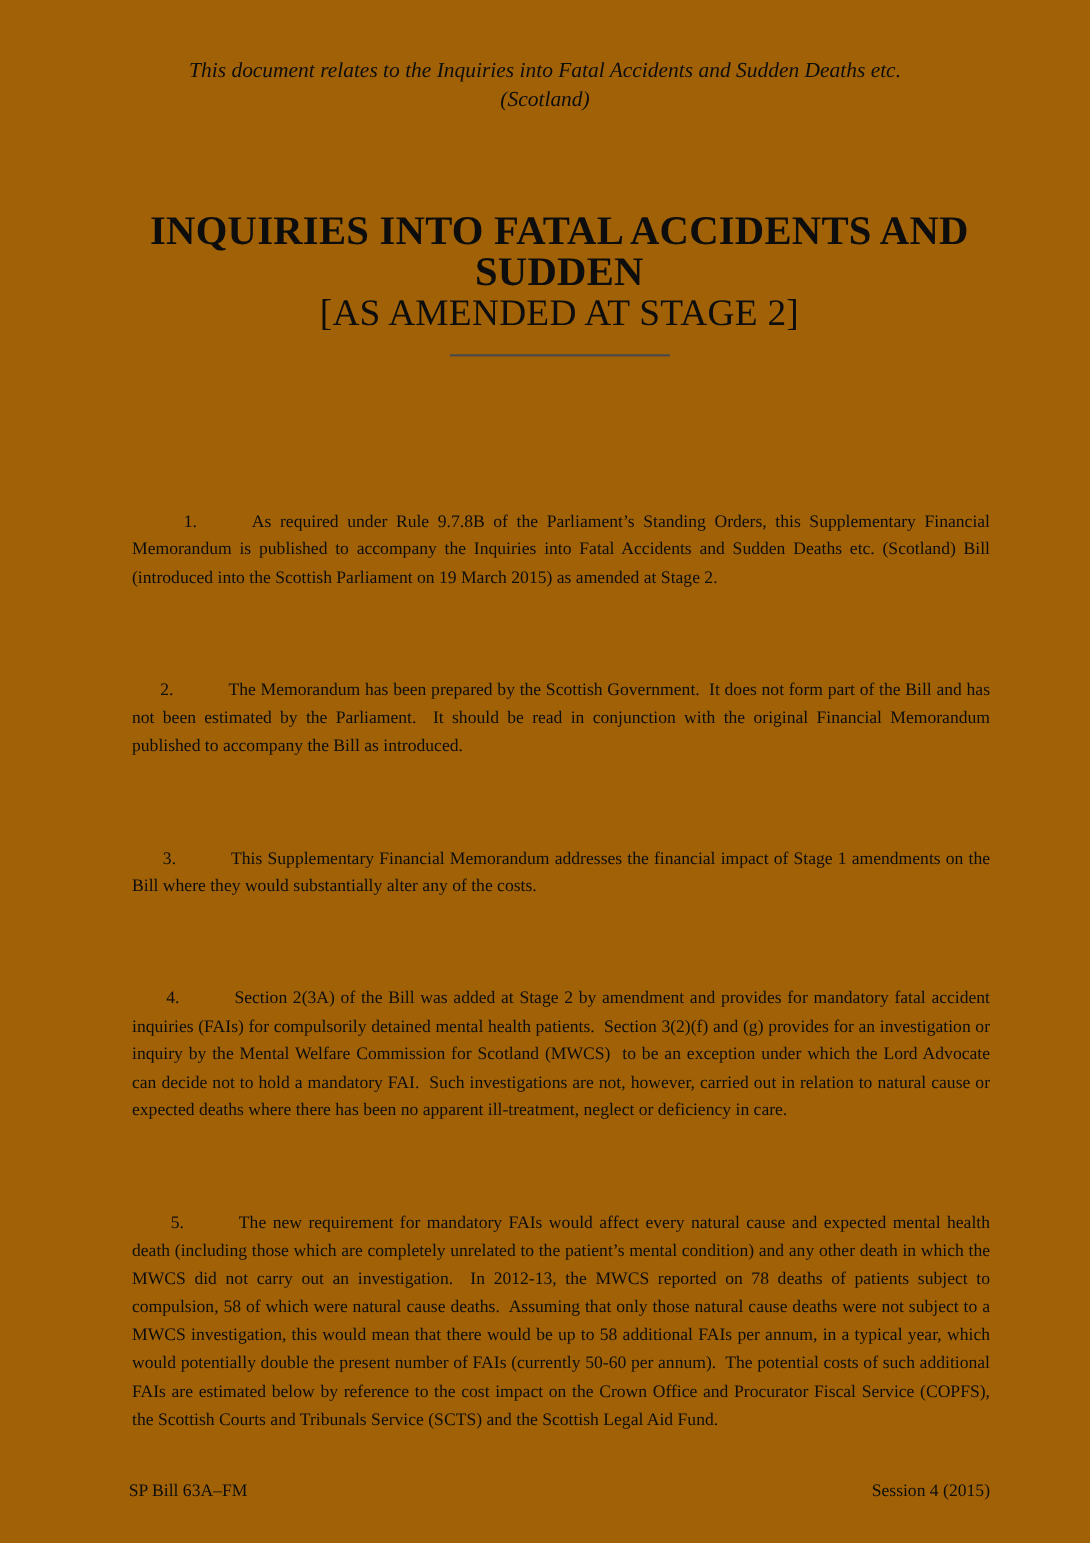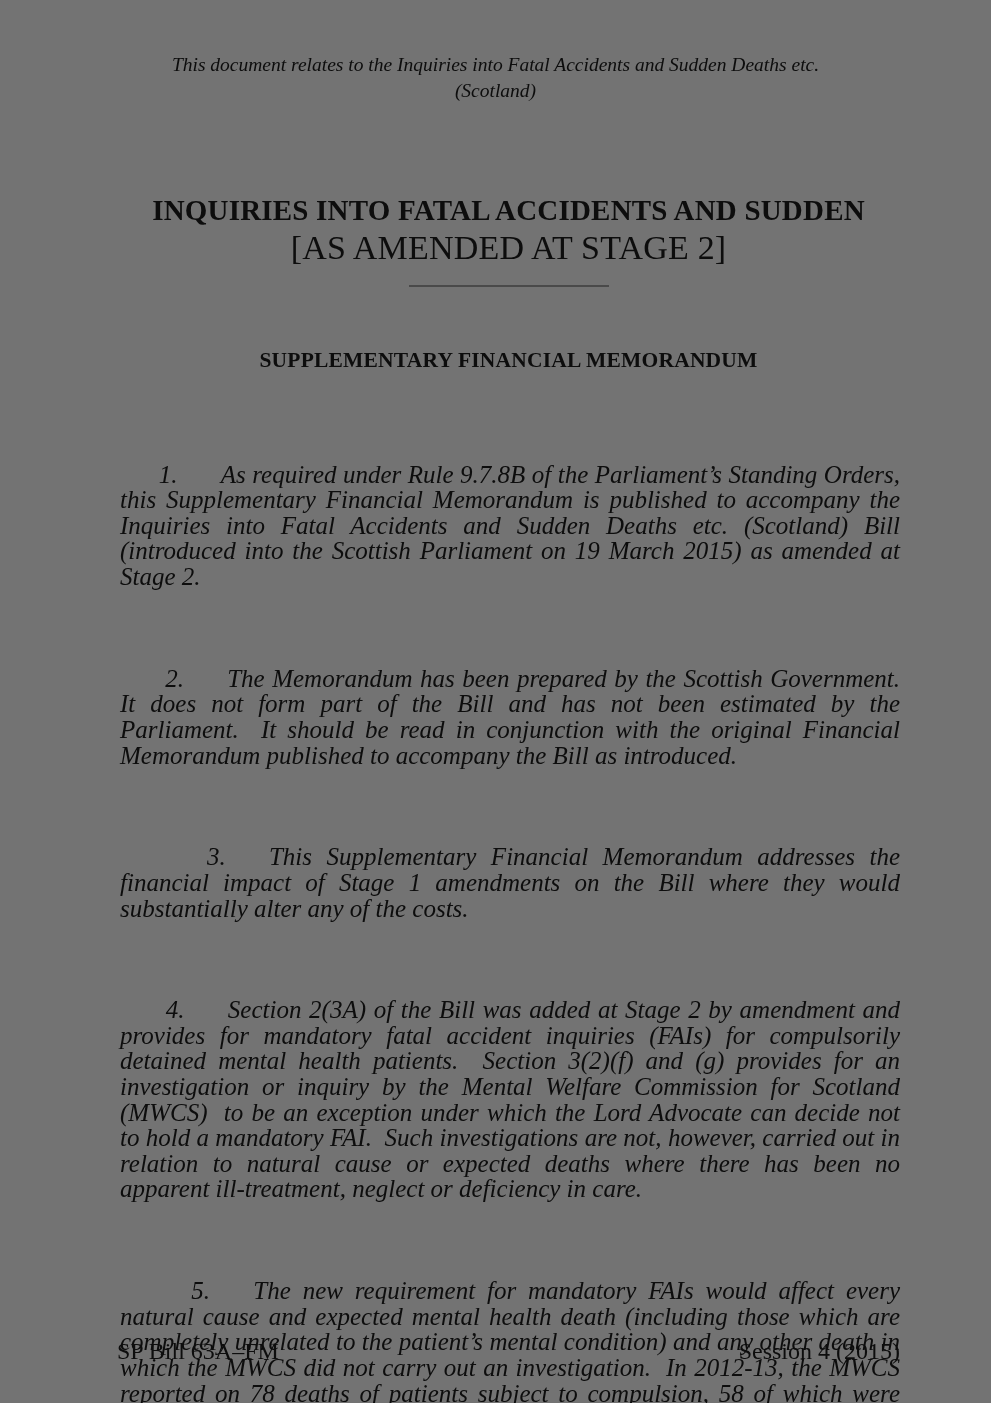--- a/index.html
+++ b/index.html
@@ -11,21 +11,21 @@
   body {
     font-family: "Liberation Serif", "DejaVu Serif", serif;
     color: #0d0d0d;
     -webkit-font-smoothing: antialiased;
   }
   .page {
     position: relative;
     width: 991px;
     height: 1403px;
     margin: 0 auto;
-    background: #737373;
+    background: #a16207;
     overflow: hidden;
     box-sizing: border-box;
   }
 
   
   .doc-header {
     position: absolute;
     top: 52px;
     left: 133px;
     width: 725px;
@@ -41,21 +41,21 @@
 
   
   .title-block {
     position: absolute;
     top: 192px;
     left: 117px;
     width: 783px;
     text-align: center;
   }
   .bill-title {
-    font-size: 29px;
+    font-size: 37px;
     font-weight: bold;
     line-height: 37px;
     letter-spacing: 0.2px;
     margin: 0;
   }
   .bill-title .tline { display: block; }
   .stage-line {
     font-size: 34px;
     font-weight: normal;
     line-height: 38px;
@@ -93,64 +93,62 @@
     font-size: 19.5px;
     font-weight: bold;
     letter-spacing: 0.1px;
     margin: 0 0 24px 0;
     text-align: left;
   }
   .section-head.spaced-above {
     margin-top: 26px;
   }
   .para {
-    font-size: 25px;
+    font-size: 16px;
     line-height: 25.6px;
     text-align: justify;
     text-justify: inter-word;
     margin: 0 0 25px 3px;
     position: relative;
     white-space: pre-wrap;
-    font-style: italic;
   }
   .para .num {
     display: inline-block;
     width: 62px;
   }
 
   
   .doc-footer {
     position: absolute;
     bottom: 38px;
     left: 117px;
     width: 783px;
     display: flex;
     justify-content: space-between;
     align-items: center;
-    font-size: 24px;
+    font-size: 16px;
   }
 </style>
 </head>
 <body>
 
 <div class="page">
 
   <div class="doc-header">
     <span class="hline">This document relates to the Inquiries into Fatal Accidents and Sudden Deaths etc. (Scotland)</span>
   </div>
 
   <div class="title-block">
     <h1 class="bill-title">
       <span class="tline">INQUIRIES INTO FATAL ACCIDENTS AND SUDDEN</span>
     </h1>
     <div class="stage-line">[AS AMENDED AT STAGE 2]</div>
     <hr class="title-rule">
   </div>
 
-  <div class="memo-subtitle">SUPPLEMENTARY FINANCIAL MEMORANDUM</div>
 
   <div class="body-col">
 
 
     <p class="para">
       <span class="num">1.</span><span>As required under Rule 9.7.8B of the Parliament’s Standing Orders, this Supplementary Financial Memorandum is published to accompany the Inquiries into Fatal Accidents and Sudden Deaths etc. (Scotland) Bill (introduced into the Scottish Parliament on 19 March 2015) as amended at Stage 2.</span>
     </p>
 
     <p class="para">
       <span class="num">2.</span><span>The Memorandum has been prepared by the Scottish Government.  It does not form part of the Bill and has not been estimated by the Parliament.  It should be read in conjunction with the original Financial Memorandum published to accompany the Bill as introduced.</span>

